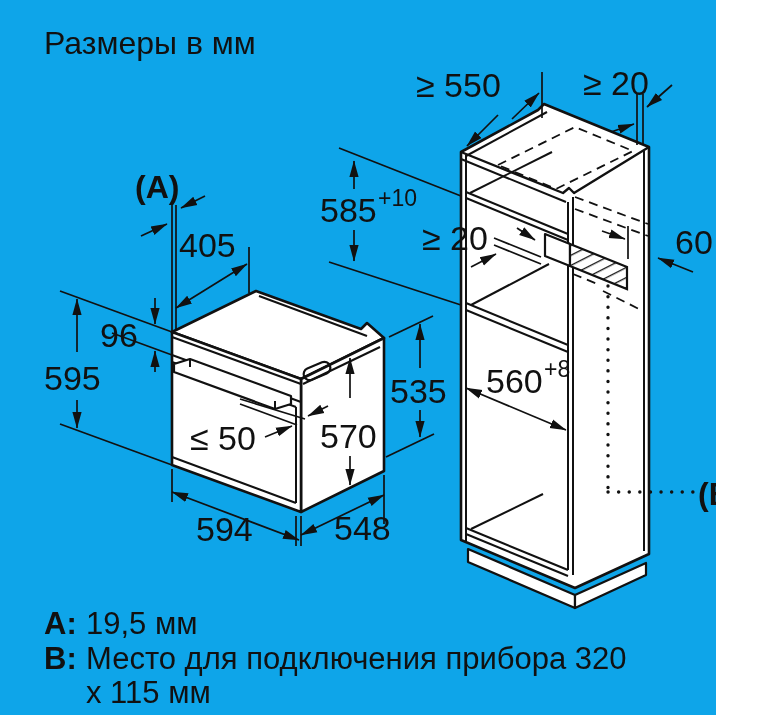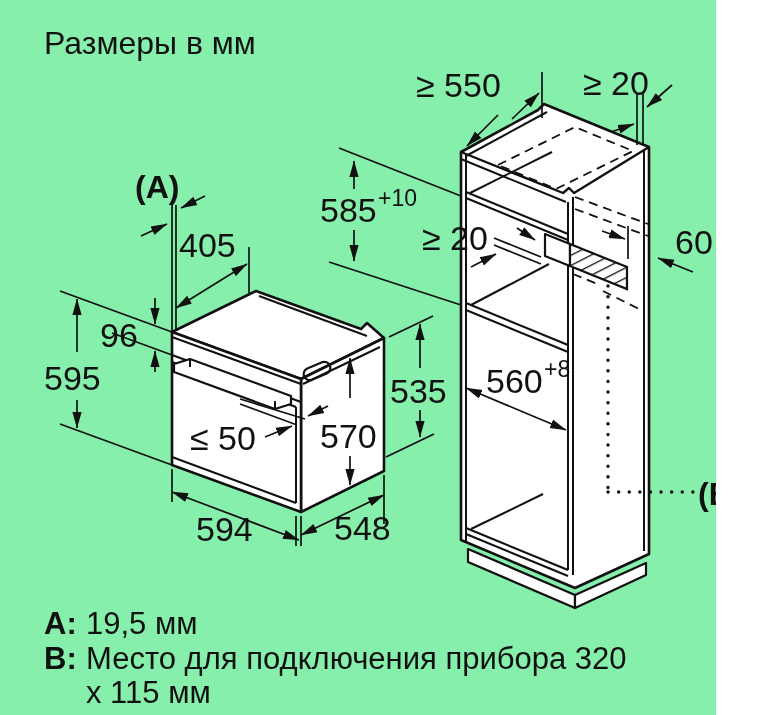--- a/index.html
+++ b/index.html
@@ -1,16 +1,16 @@
 <!DOCTYPE html>
 <html><head>
 <meta charset="utf-8">
 <style>
   html,body{margin:0;padding:0;background:#fff;}
-  #stage{position:relative;width:716px;height:715px;background:#86efac;overflow:hidden;}
+  #stage{position:relative;width:716px;height:715px;background:#0ea5e9;overflow:hidden;}
   svg{position:absolute;left:0;top:0;}
   text{font-family:"Liberation Sans", sans-serif;fill:#111;}
   .t-title{font-size:32px;}
   .t-dim{font-size:34px;}
   .t-sup{font-size:23px;}
   .t-call{font-size:32px;font-weight:bold;}
   .t-leg{font-size:31px;}
   .t-leg-b{font-size:31px;font-weight:bold;}
   .ol{fill:#fff;stroke:#111;stroke-width:2.6;stroke-linejoin:round;}
   .ln{fill:none;stroke:#111;stroke-width:2.4;stroke-linejoin:round;}

